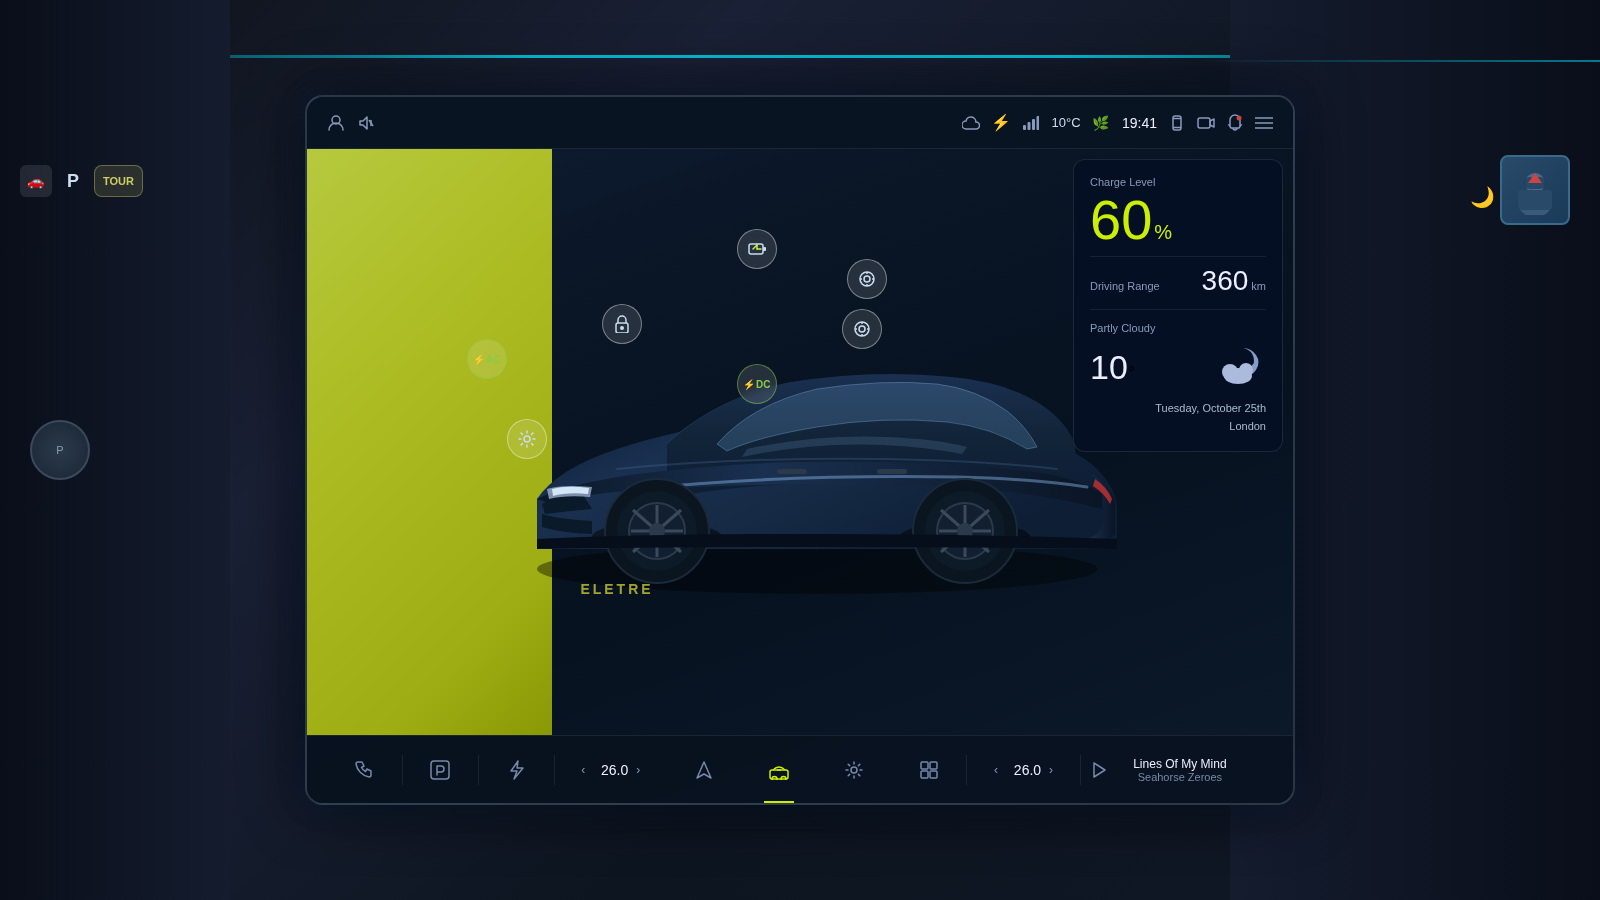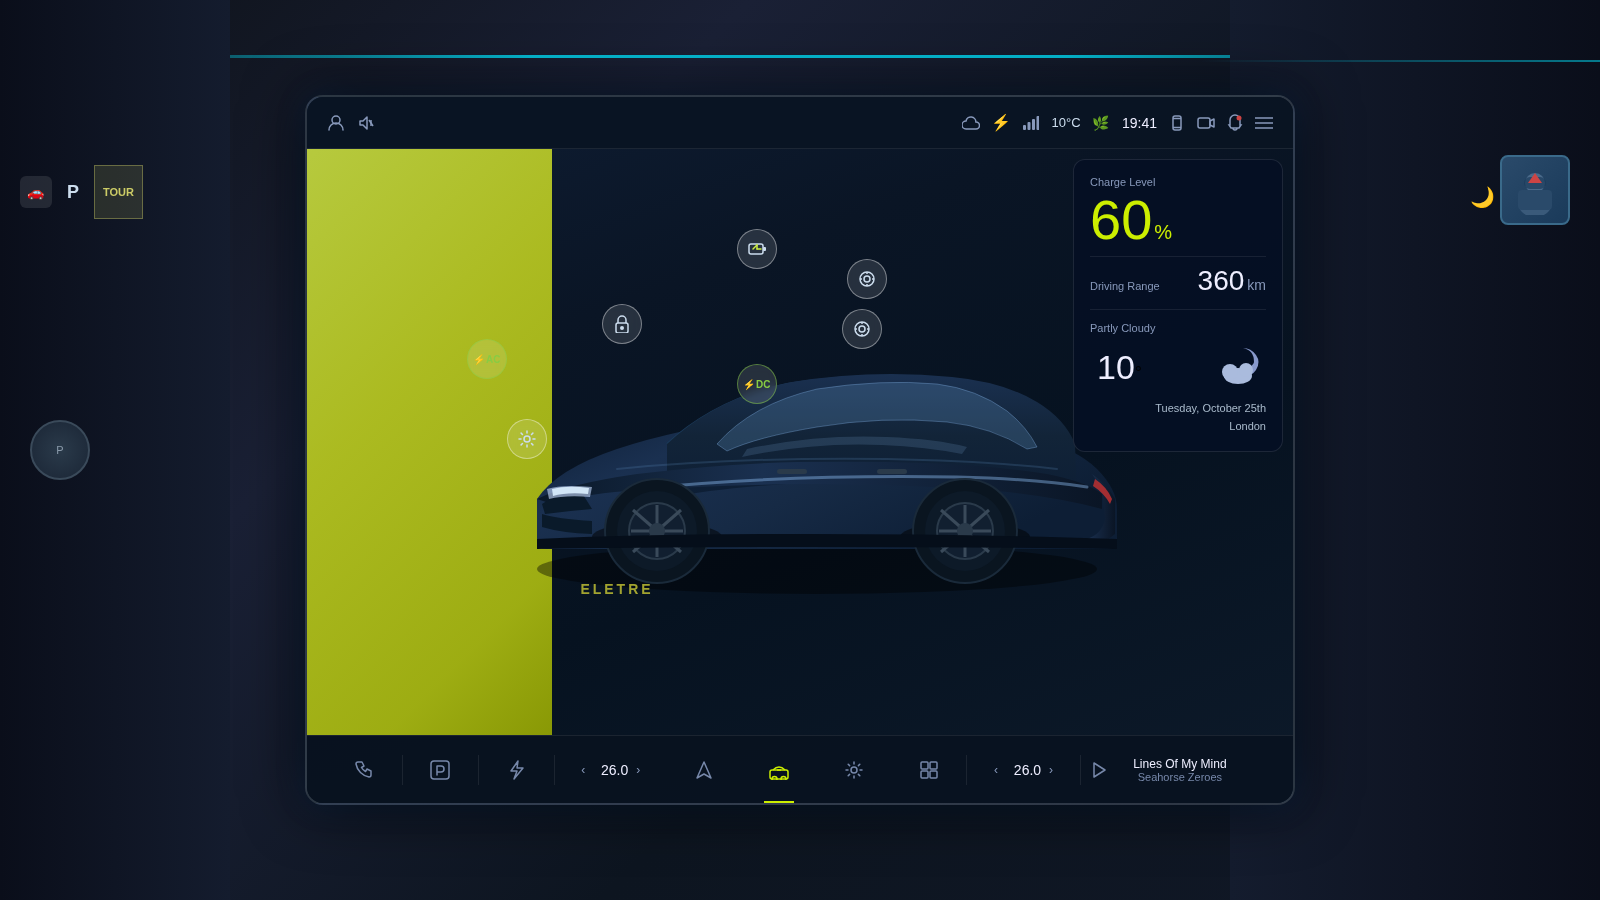--- a/index.html
+++ b/index.html
@@ -131,22 +131,22 @@
       font-size: 18px;
       font-weight: bold;
     }
 
     .mode-tour {
       background: rgba(200,200,100,0.15);
       border: 1px solid rgba(200,200,100,0.4);
       color: #cccc66;
       font-size: 11px;
       font-weight: bold;
-      padding: 20px 8px;
-      border-radius: 0;
+      padding: 9px 8px;
+      border-radius: 8px;
     }
 
     
     .right-avatar {
       position: absolute;
       right: 20px;
       top: 155px;
       width: 80px;
       height: 80px;
     }
@@ -319,21 +319,21 @@
     }
 
     .range-value {
       color: #eeeeff;
       font-size: 28px;
       font-weight: 300;
     }
 
     .range-unit {
       color: #8899bb;
-      font-size: 14px;
+      font-size: 11px;
       margin-left: 3px;
     }
 
     .weather-divider {
       height: 1px;
       background: rgba(255,255,255,0.08);
       margin: 12px 0;
     }
 
     .weather-condition {
@@ -345,21 +345,20 @@
     .weather-row {
       display: flex;
       align-items: center;
       justify-content: space-between;
     }
 
     .weather-temp {
       color: #eeeeff;
       font-size: 34px;
       font-weight: 300;
-      margin-left: 7px;
     }
 
     .weather-degree {
       font-size: 18px;
       vertical-align: top;
       margin-top: 5px;
     }
 
     .weather-icon {
       font-size: 36px;

